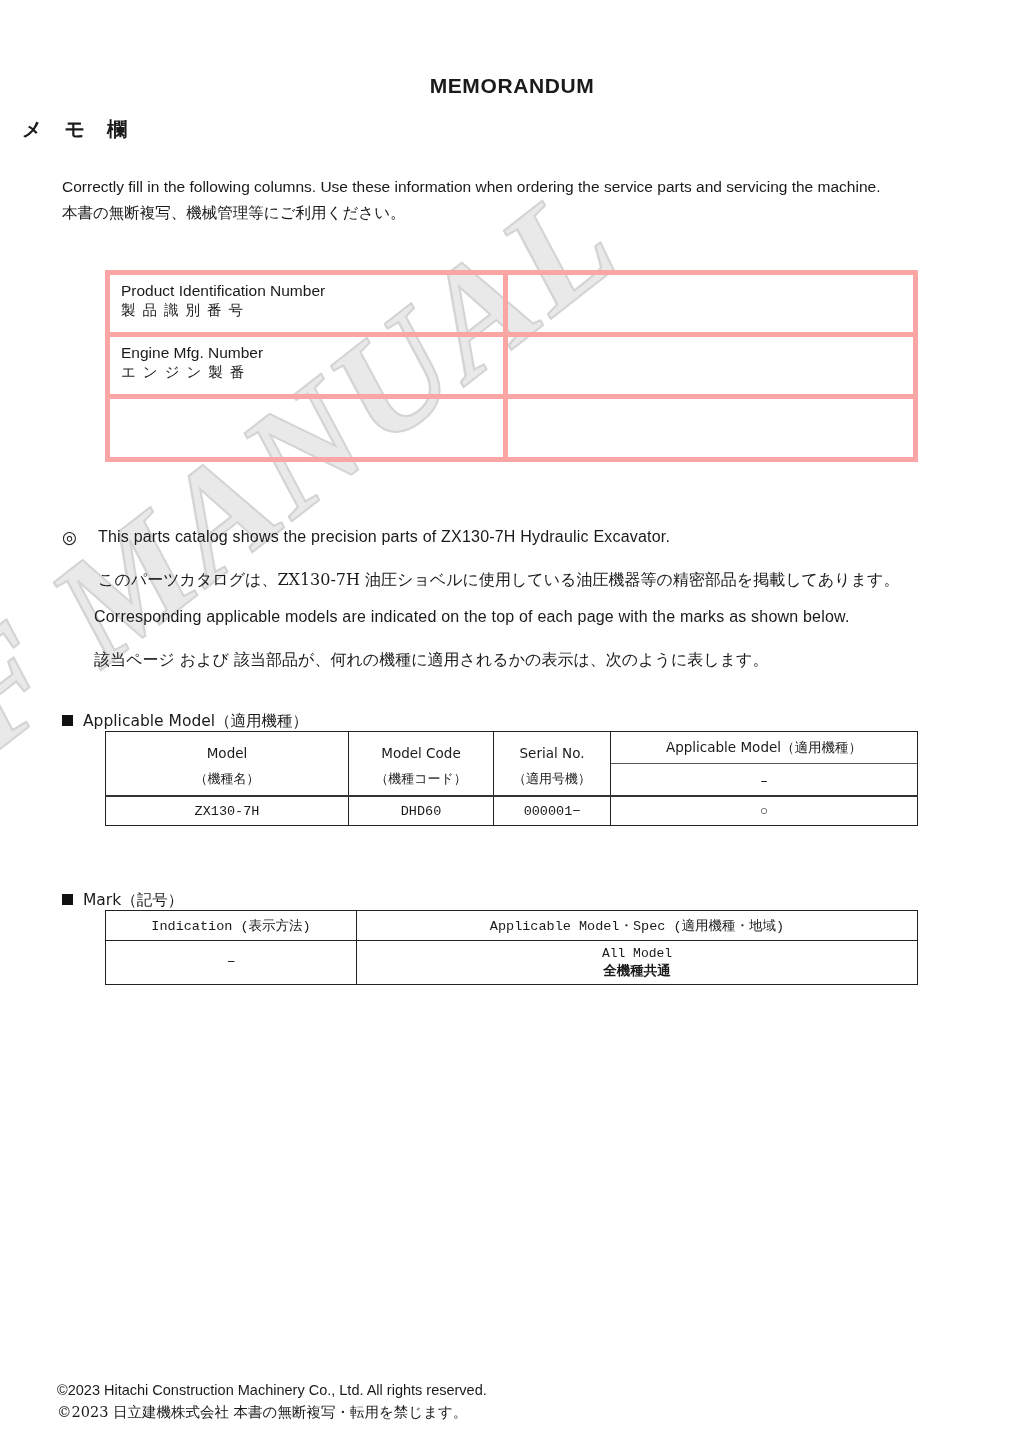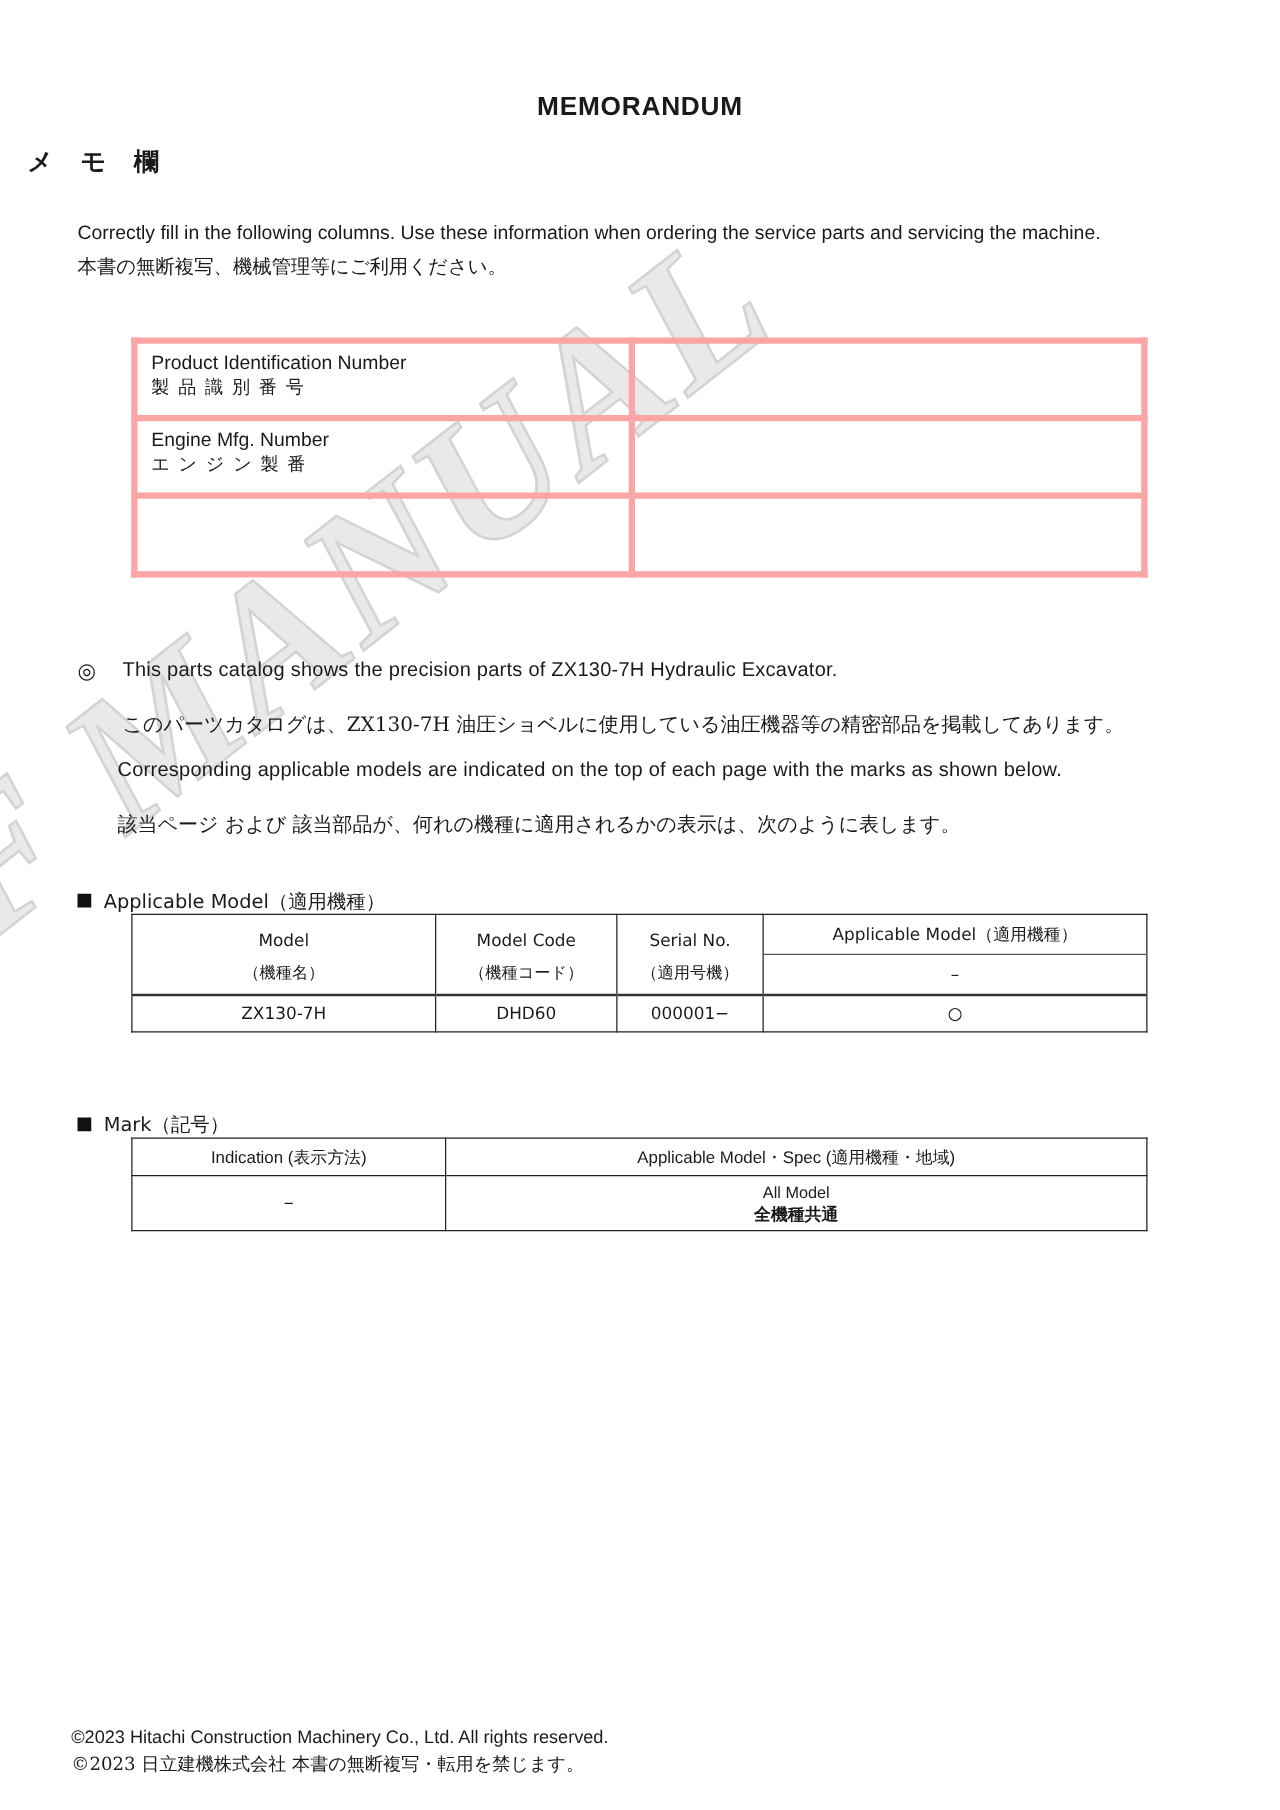--- a/index.html
+++ b/index.html
@@ -240,38 +240,39 @@
   .am-inner tr.top td {
     border-bottom: 1px solid #555;
     height: 31px;
   }
   .am-table td.nested { padding: 0; vertical-align: top; }
   .am-table tr.data td {
     height: 28px;
     vertical-align: middle;
     border-top: 2px solid #333;
     font-size: 13.5px;
+    font-family: Liberation Mono, monospace;
   }
   .am-dash { font-size: 14px; }
   .am-circle { font-size: 15px; font-family: "DejaVu Sans", sans-serif; }
 
   
   .mk-table {
     position: absolute;
     top: 910px;
     left: 105px;
     width: 813px;
     border-collapse: collapse;
     table-layout: fixed;
   }
   .mk-table td {
     border: 1px solid #222;
     text-align: center;
     font-size: 13.5px;
-    font-family: Liberation Sans, sans-serif;
+    font-family: Liberation Mono, monospace;
     padding: 0;
   }
   .mk-table .k1 { width: 250px; }
   .mk-table tr.hdr td { height: 29px; vertical-align: middle; }
   .mk-table tr.body td { height: 43px; vertical-align: middle; }
   .mk-l1 { display: block; font-size: 13px; line-height: 17px; }
   .mk-l2 { display: block; font-size: 13.5px; line-height: 19px; font-weight: bold; }
   .mk-dash { font-size: 15px; }
 
   

